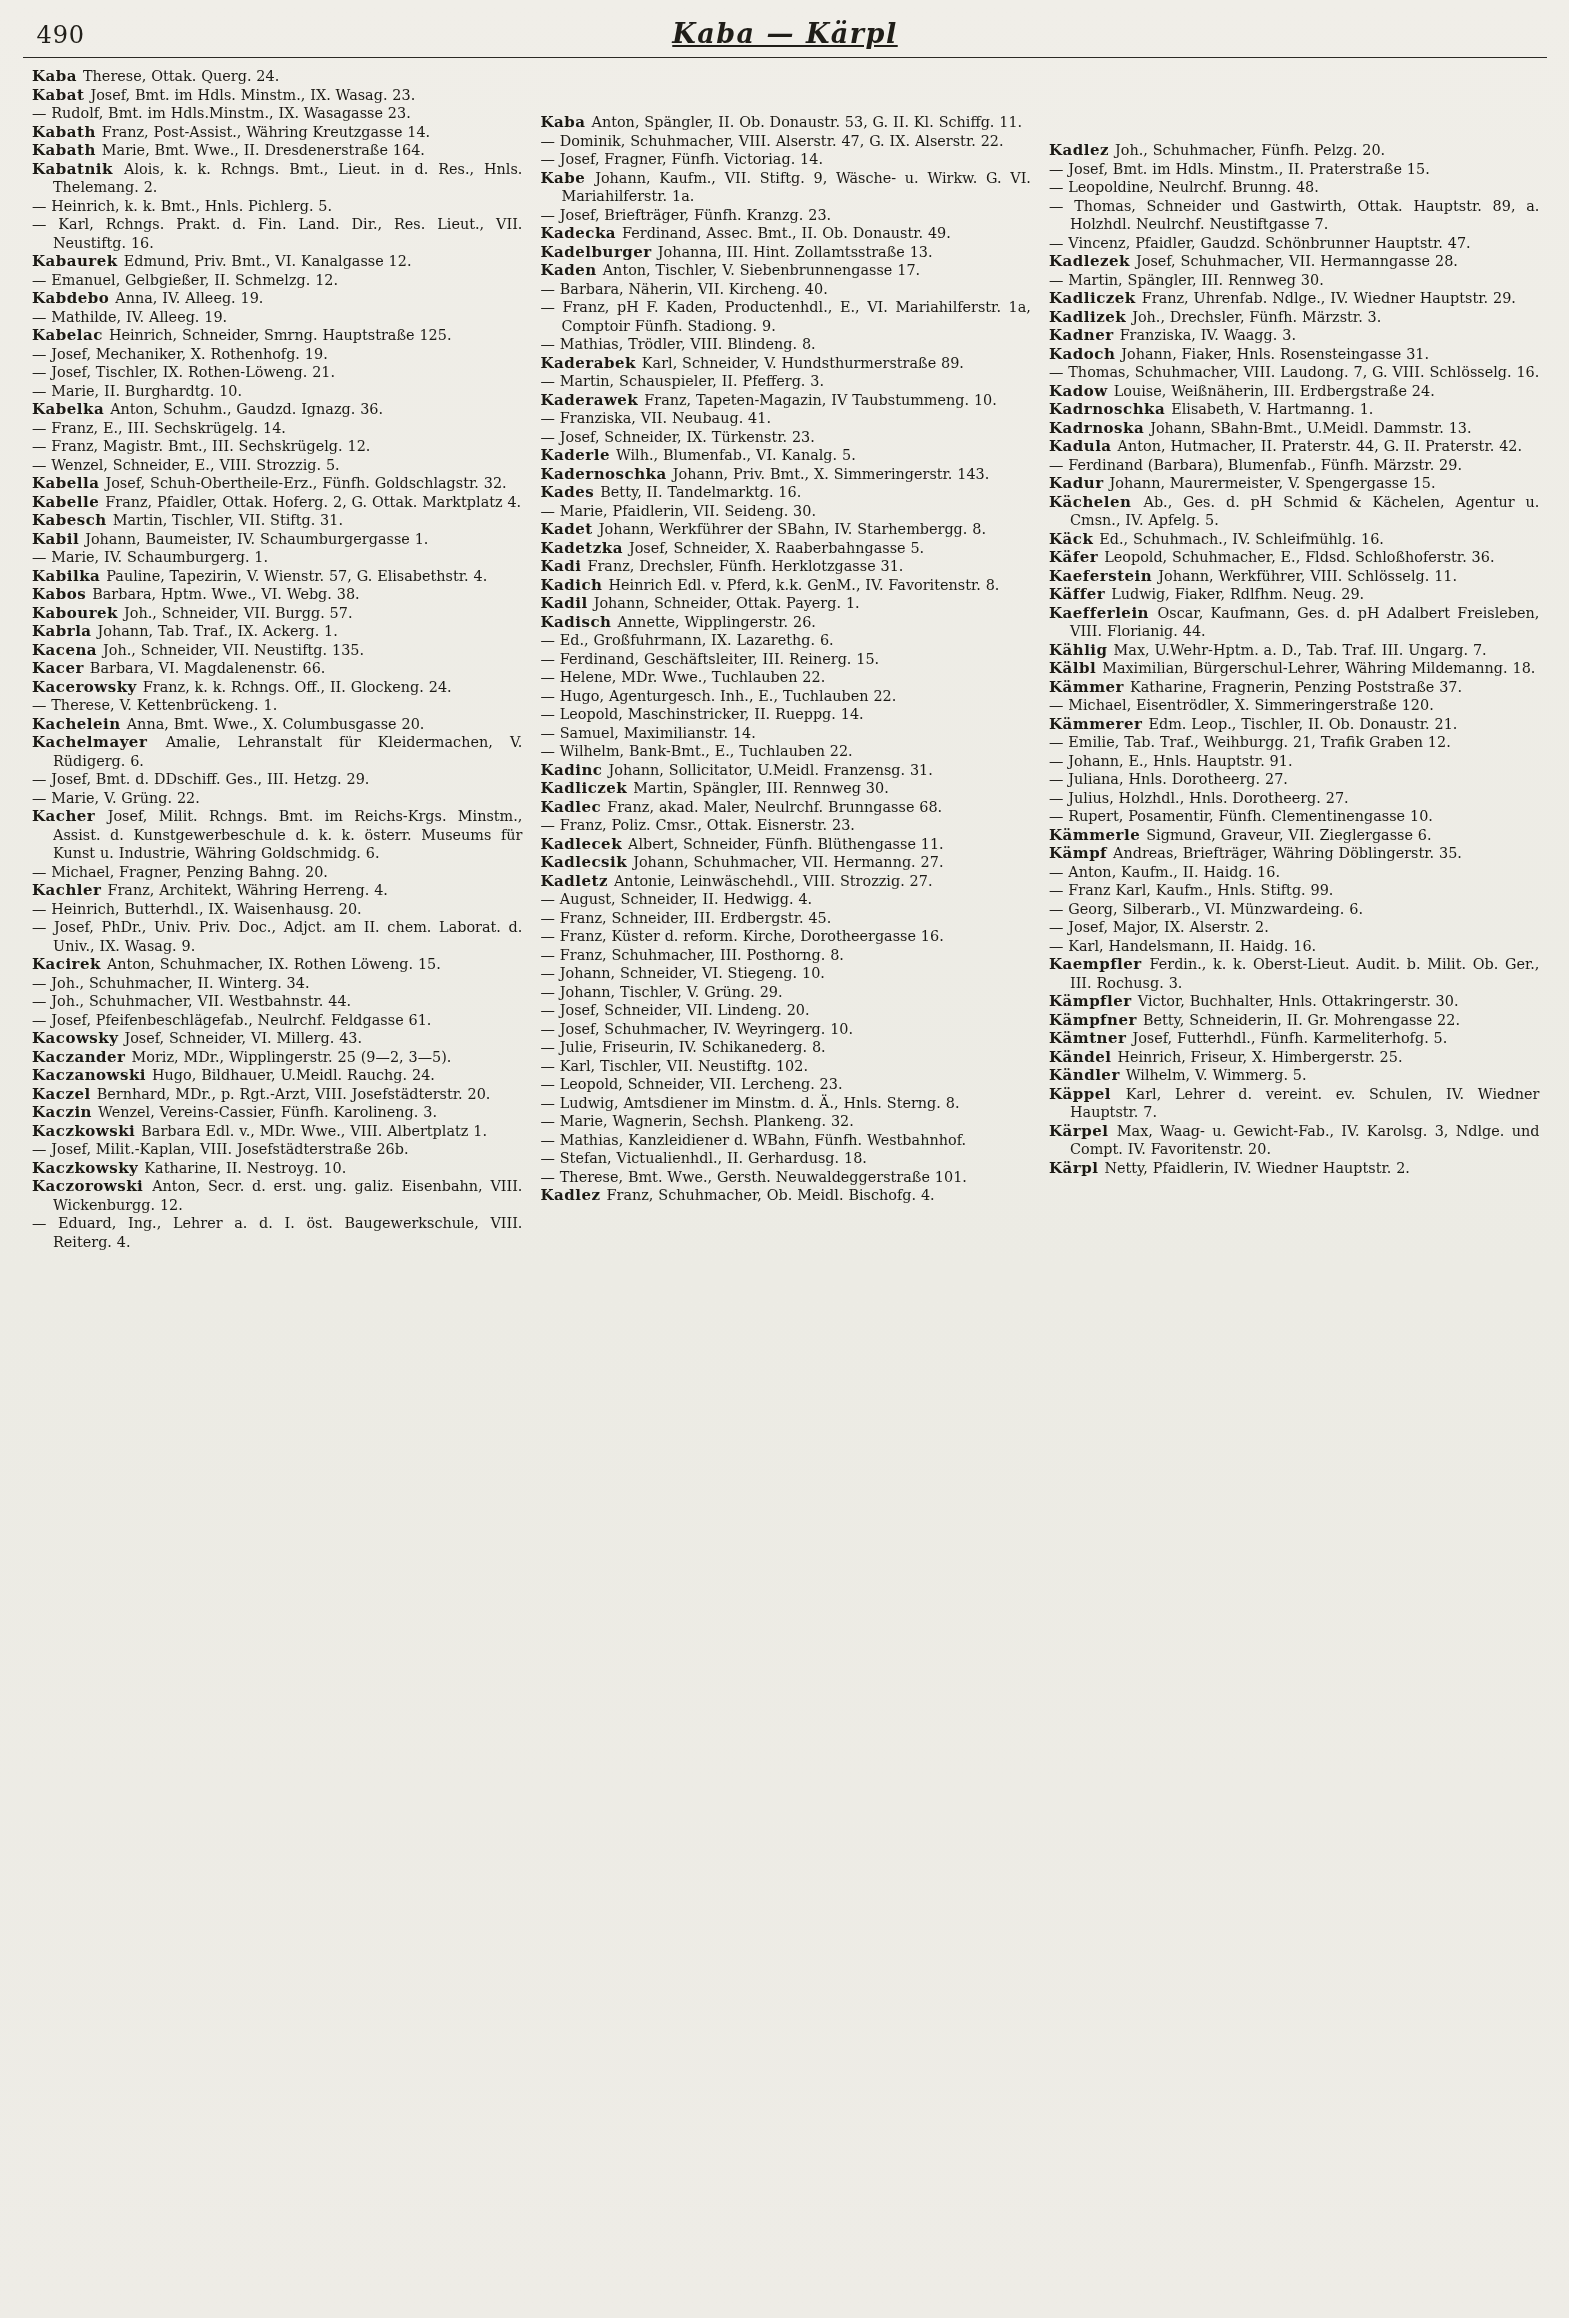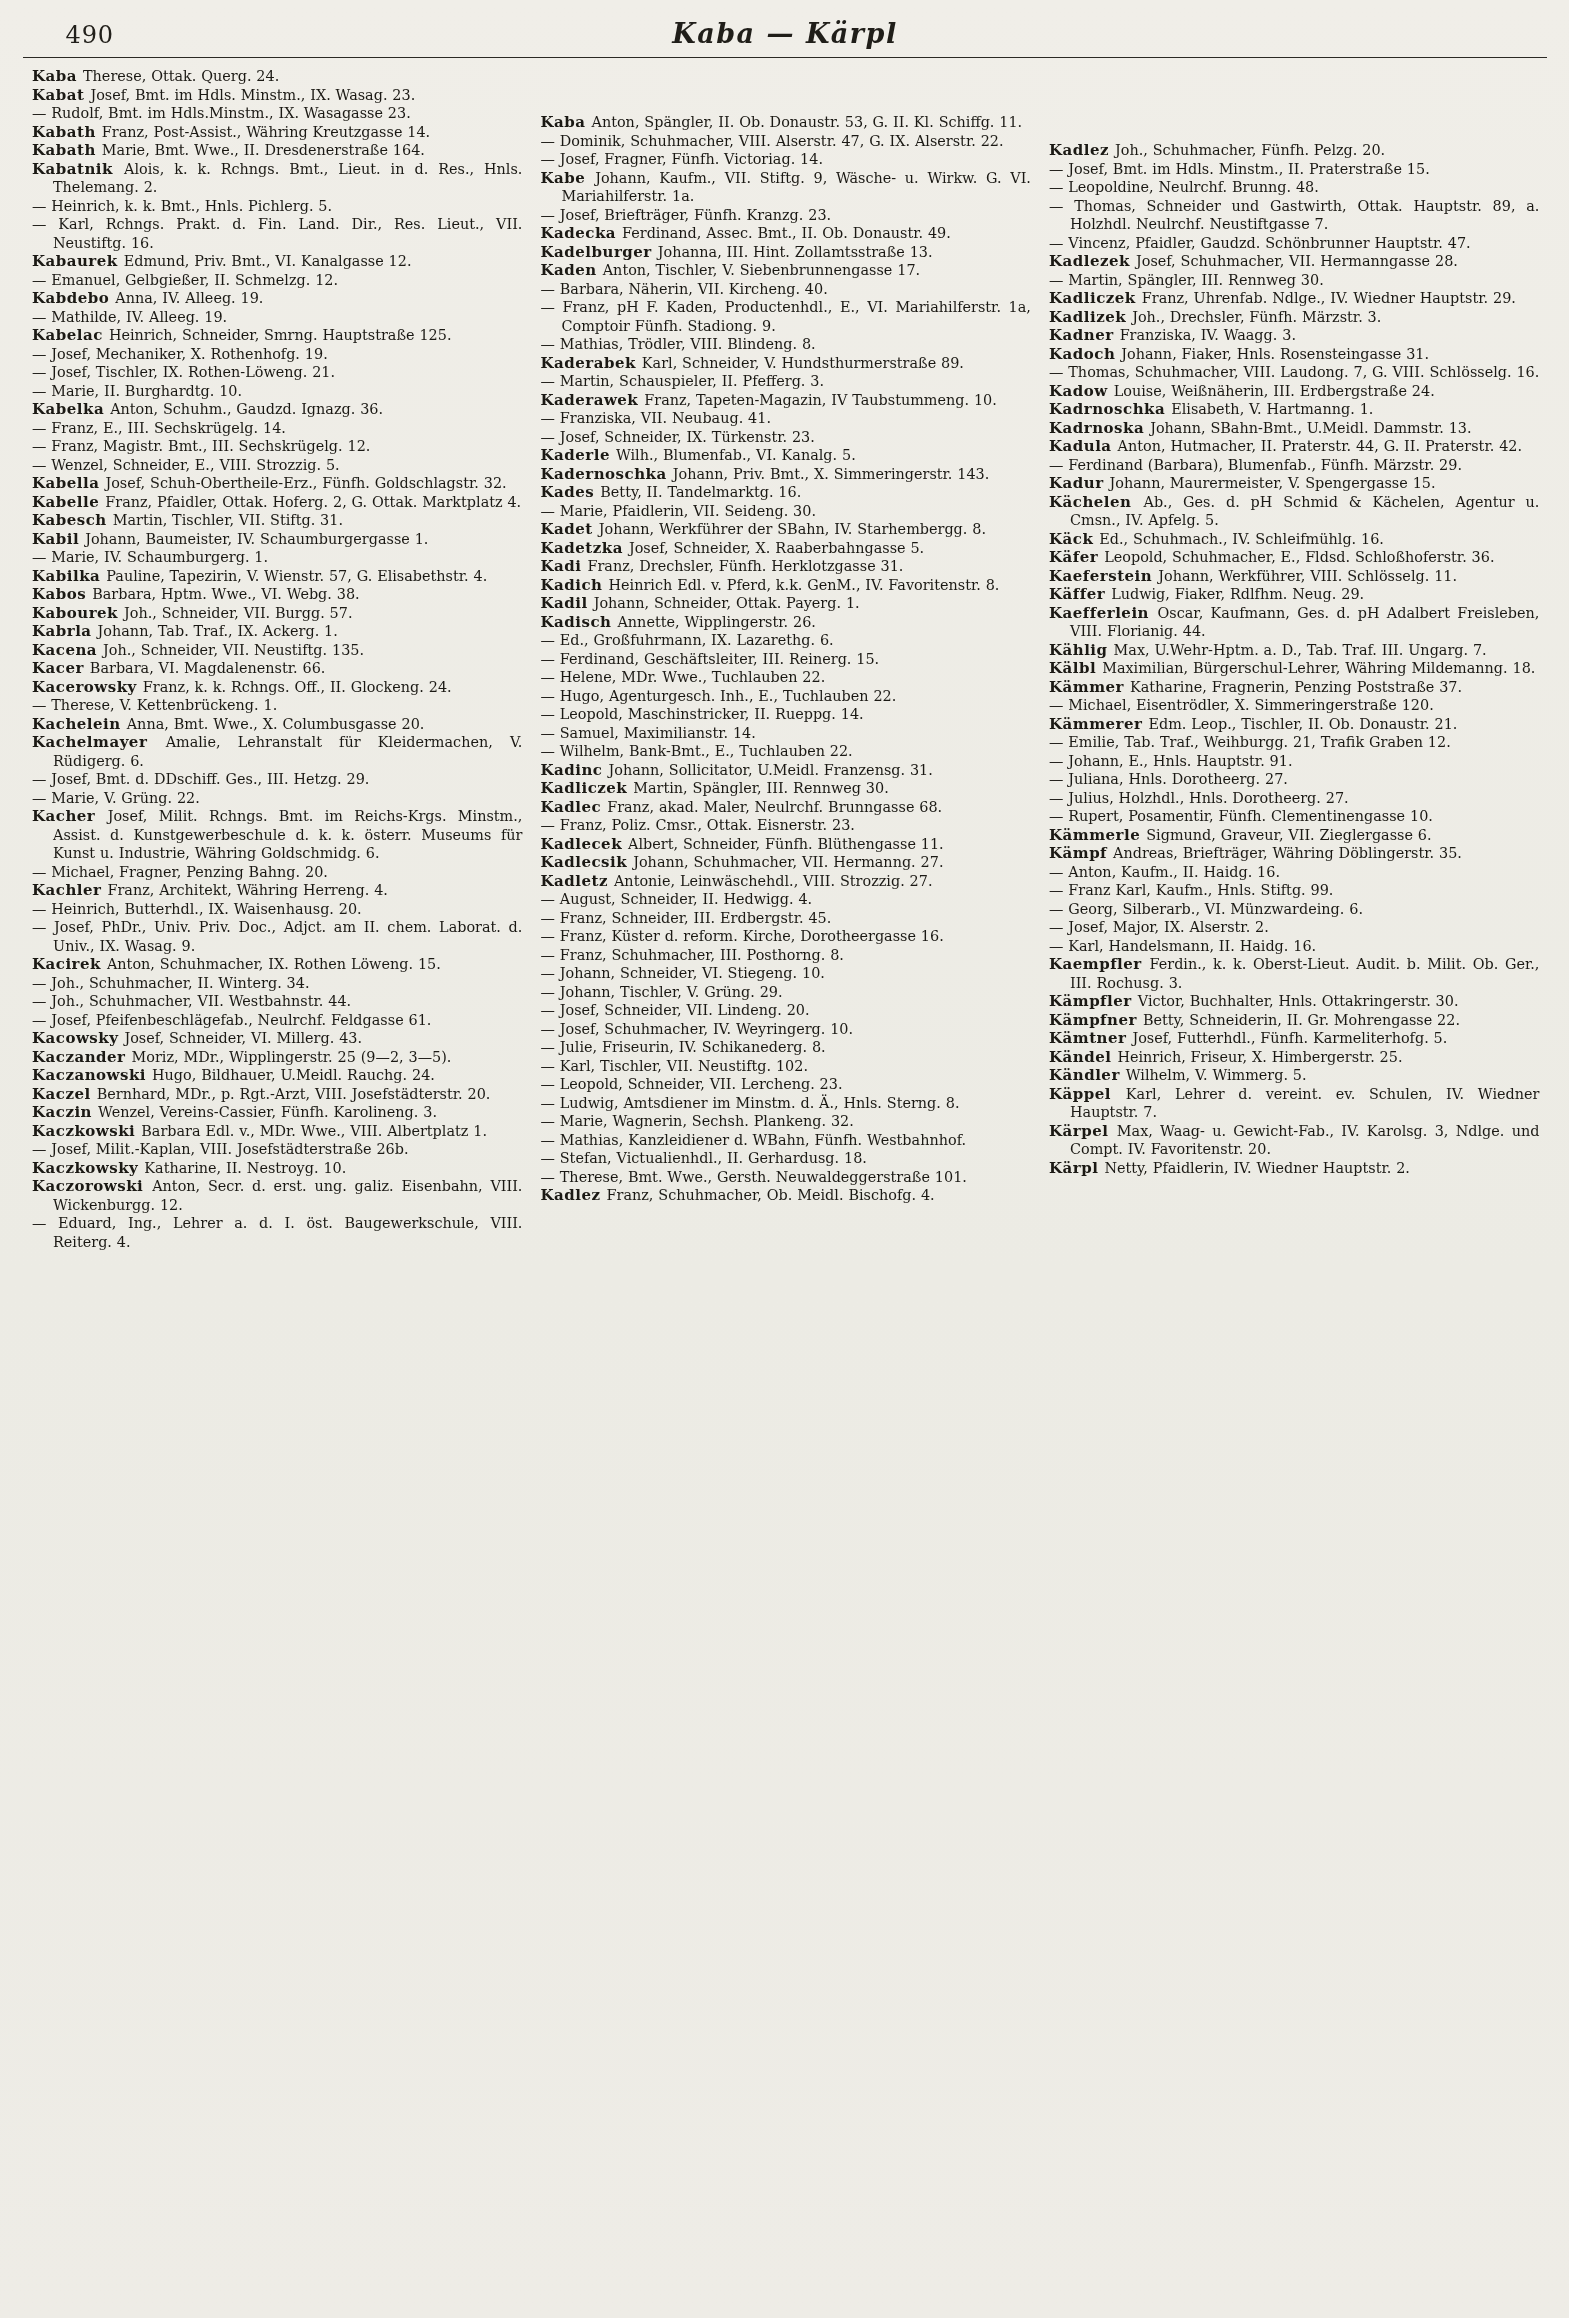--- a/index.html
+++ b/index.html
@@ -22,33 +22,33 @@
     position: relative;
     height: 36px;
   }
   .page-number {
     position: absolute;
     left: 13.6px;
     top: 3px;
     font-size: 24px;
     letter-spacing: 0.8px;
     color: #22201b;
-    margin-left: 29px;
   }
   .running-head {
     position: absolute;
     left: 0;
     right: 0;
     top: 0;
     text-align: center;
     font-size: 27px;
     font-weight: bold;
     font-style: italic;
     letter-spacing: 1.5px;
     color: #201e19;
+    text-decoration: underline;
   }
   .head-rule {
     border: 0;
     border-top: 1.9px solid #2b2924;
     margin: 3px 0 0 0;
   }
   .columns {
     display: flex;
     margin-top: 7.6px;
     align-items: center;

